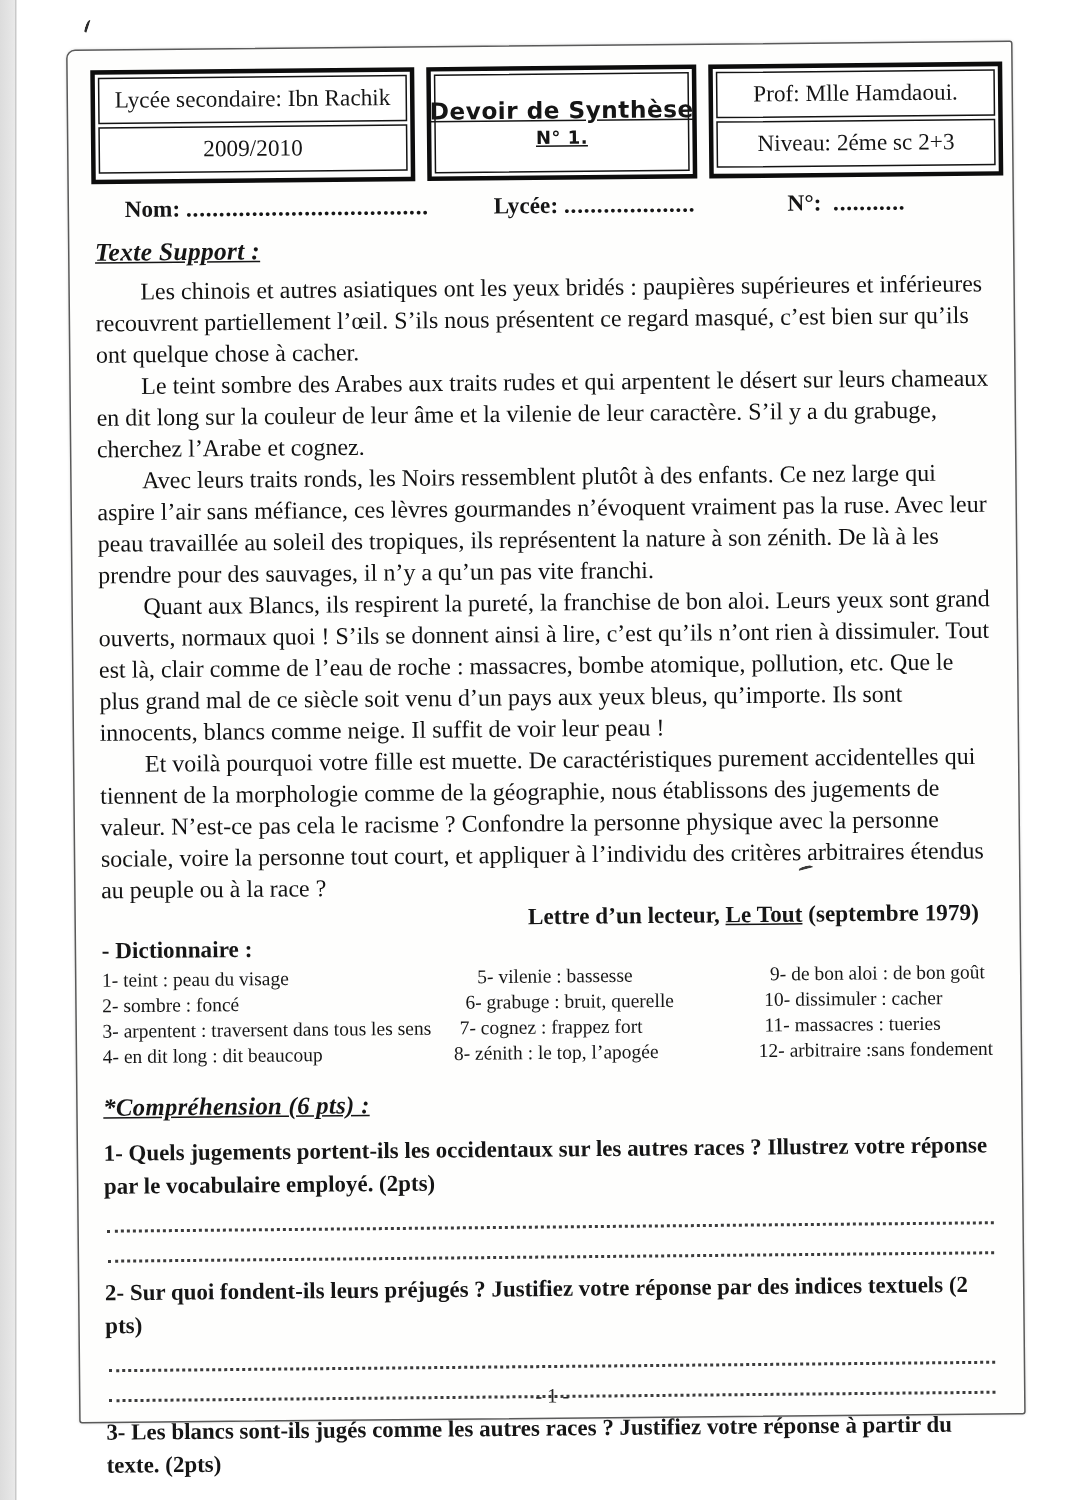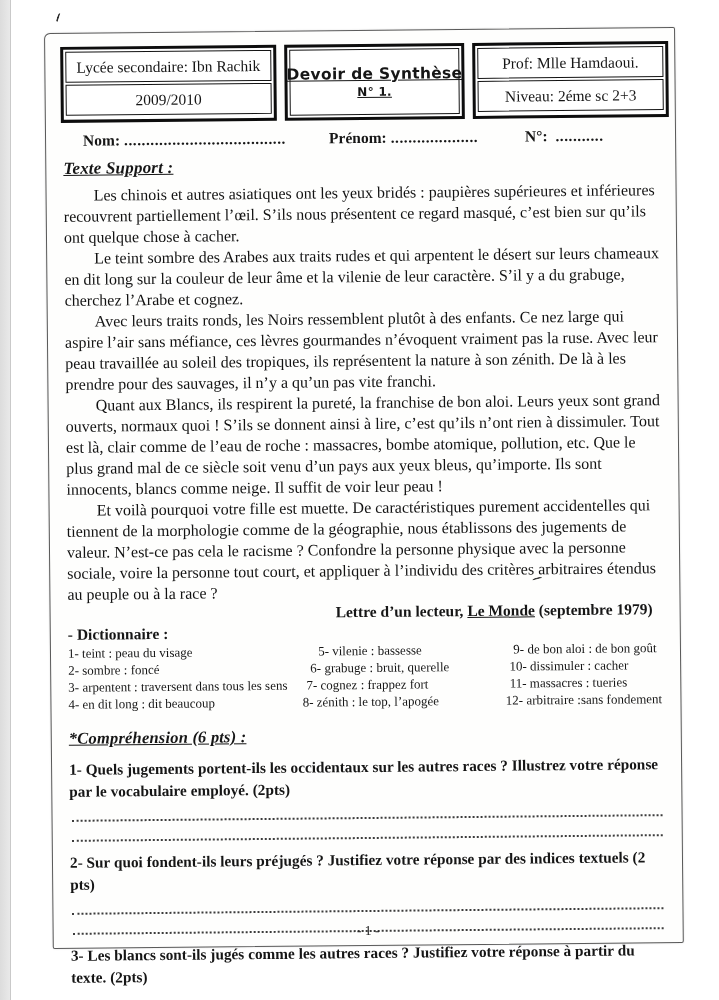--- a/index.html
+++ b/index.html
@@ -129,36 +129,36 @@
       </div>
     </div>
     <div class="hcol right">
       <div class="hcell">Prof: Mlle Hamdaoui.</div>
       <div class="hcell">Niveau: 2éme sc 2+3</div>
     </div>
   </div>
 
   <div class="identity-row">
     <span class="seg s1"><span>Nom:</span> <span class="dots">.....................................</span></span>
-    <span class="seg s2"><span>Prénom:</span> <span class="dots">....................</span></span>
+    <span class="seg s2"><span>Lycée:</span> <span class="dots">....................</span></span>
     <span class="seg s3"><span>N°:</span>&nbsp; <span class="dots">...........</span></span>
   </div>
 
   <h2 class="section-heading">Texte Support :</h2>
 
   <div class="body-text">
     <p>Les chinois et autres asiatiques ont les yeux bridés : paupières supérieures et inférieures recouvrent partiellement l’œil. S’ils nous présentent ce regard masqué, c’est bien sur qu’ils ont quelque chose à cacher.</p>
     <p>Le teint sombre des Arabes aux traits rudes et qui arpentent le désert sur leurs chameaux en dit long sur la couleur de leur âme et la vilenie de leur caractère. S’il y a du grabuge, cherchez l’Arabe et cognez.</p>
     <p>Avec leurs traits ronds, les Noirs ressemblent plutôt à des enfants. Ce nez large qui aspire l’air sans méfiance, ces lèvres gourmandes n’évoquent vraiment pas la ruse. Avec leur peau travaillée au soleil des tropiques, ils représentent la nature à son zénith. De là à les prendre pour des sauvages, il n’y a qu’un pas vite franchi.</p>
     <p>Quant aux Blancs, ils respirent la pureté, la franchise de bon aloi. Leurs yeux sont grand ouverts, normaux quoi ! S’ils se donnent ainsi à lire, c’est qu’ils n’ont rien à dissimuler. Tout est là, clair comme de l’eau de roche : massacres, bombe atomique, pollution, etc. Que le plus grand mal de ce siècle soit venu d’un pays aux yeux bleus, qu’importe. Ils sont innocents, blancs comme neige. Il suffit de voir leur peau !</p>
     <p>Et voilà pourquoi votre fille est muette. De caractéristiques purement accidentelles qui tiennent de la morphologie comme de la géographie, nous établissons des jugements de valeur. N’est-ce pas cela le racisme ? Confondre la personne physique avec la personne sociale, voire la personne tout court, et appliquer à l’individu des critères arbitraires étendus au peuple ou à la race ?</p>
   </div>
 
   <div class="source-line">
-    <span>Lettre d’un lecteur, </span><span class="journal">Le Monde</span><span> (septembre 1979)</span>
+    <span>Lettre d’un lecteur, </span><span class="journal">Le Tout</span><span> (septembre 1979)</span>
   </div>
 
   <div class="dict-heading">- Dictionnaire :</div>
   <div class="dict-grid">
     <div class="dict-col c1">
       <div>1- teint : peau du visage</div>
       <div>2- sombre : foncé</div>
       <div>3- arpentent : traversent dans tous les sens</div>
       <div>4- en dit long : dit beaucoup</div>
     </div>

